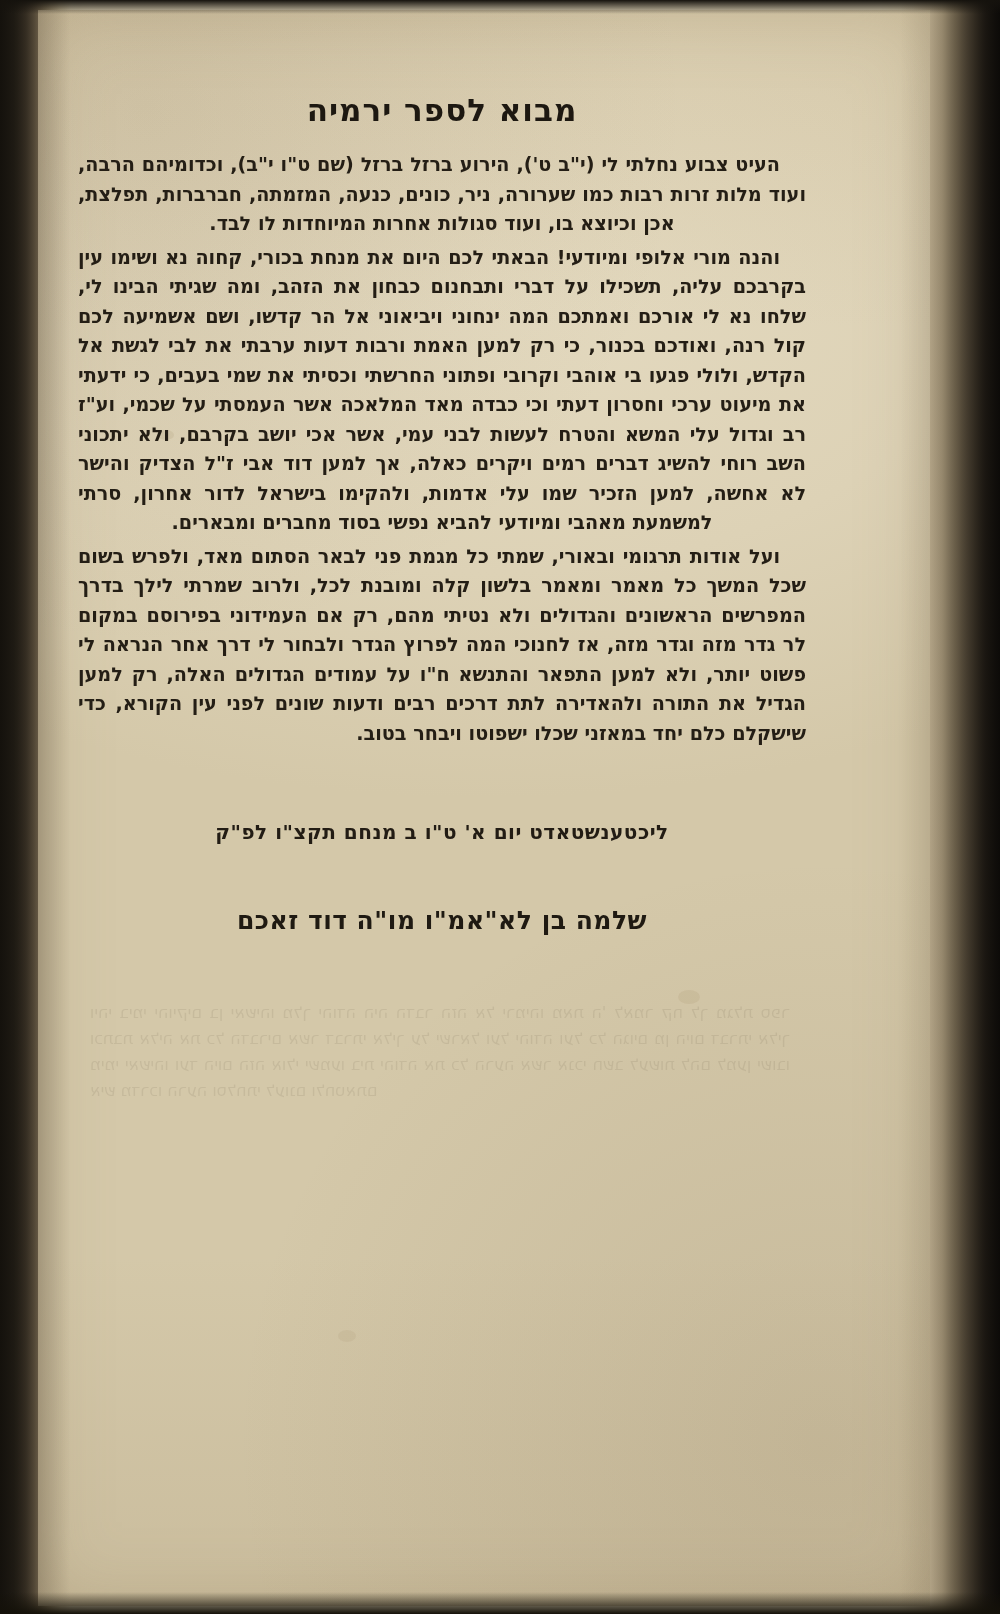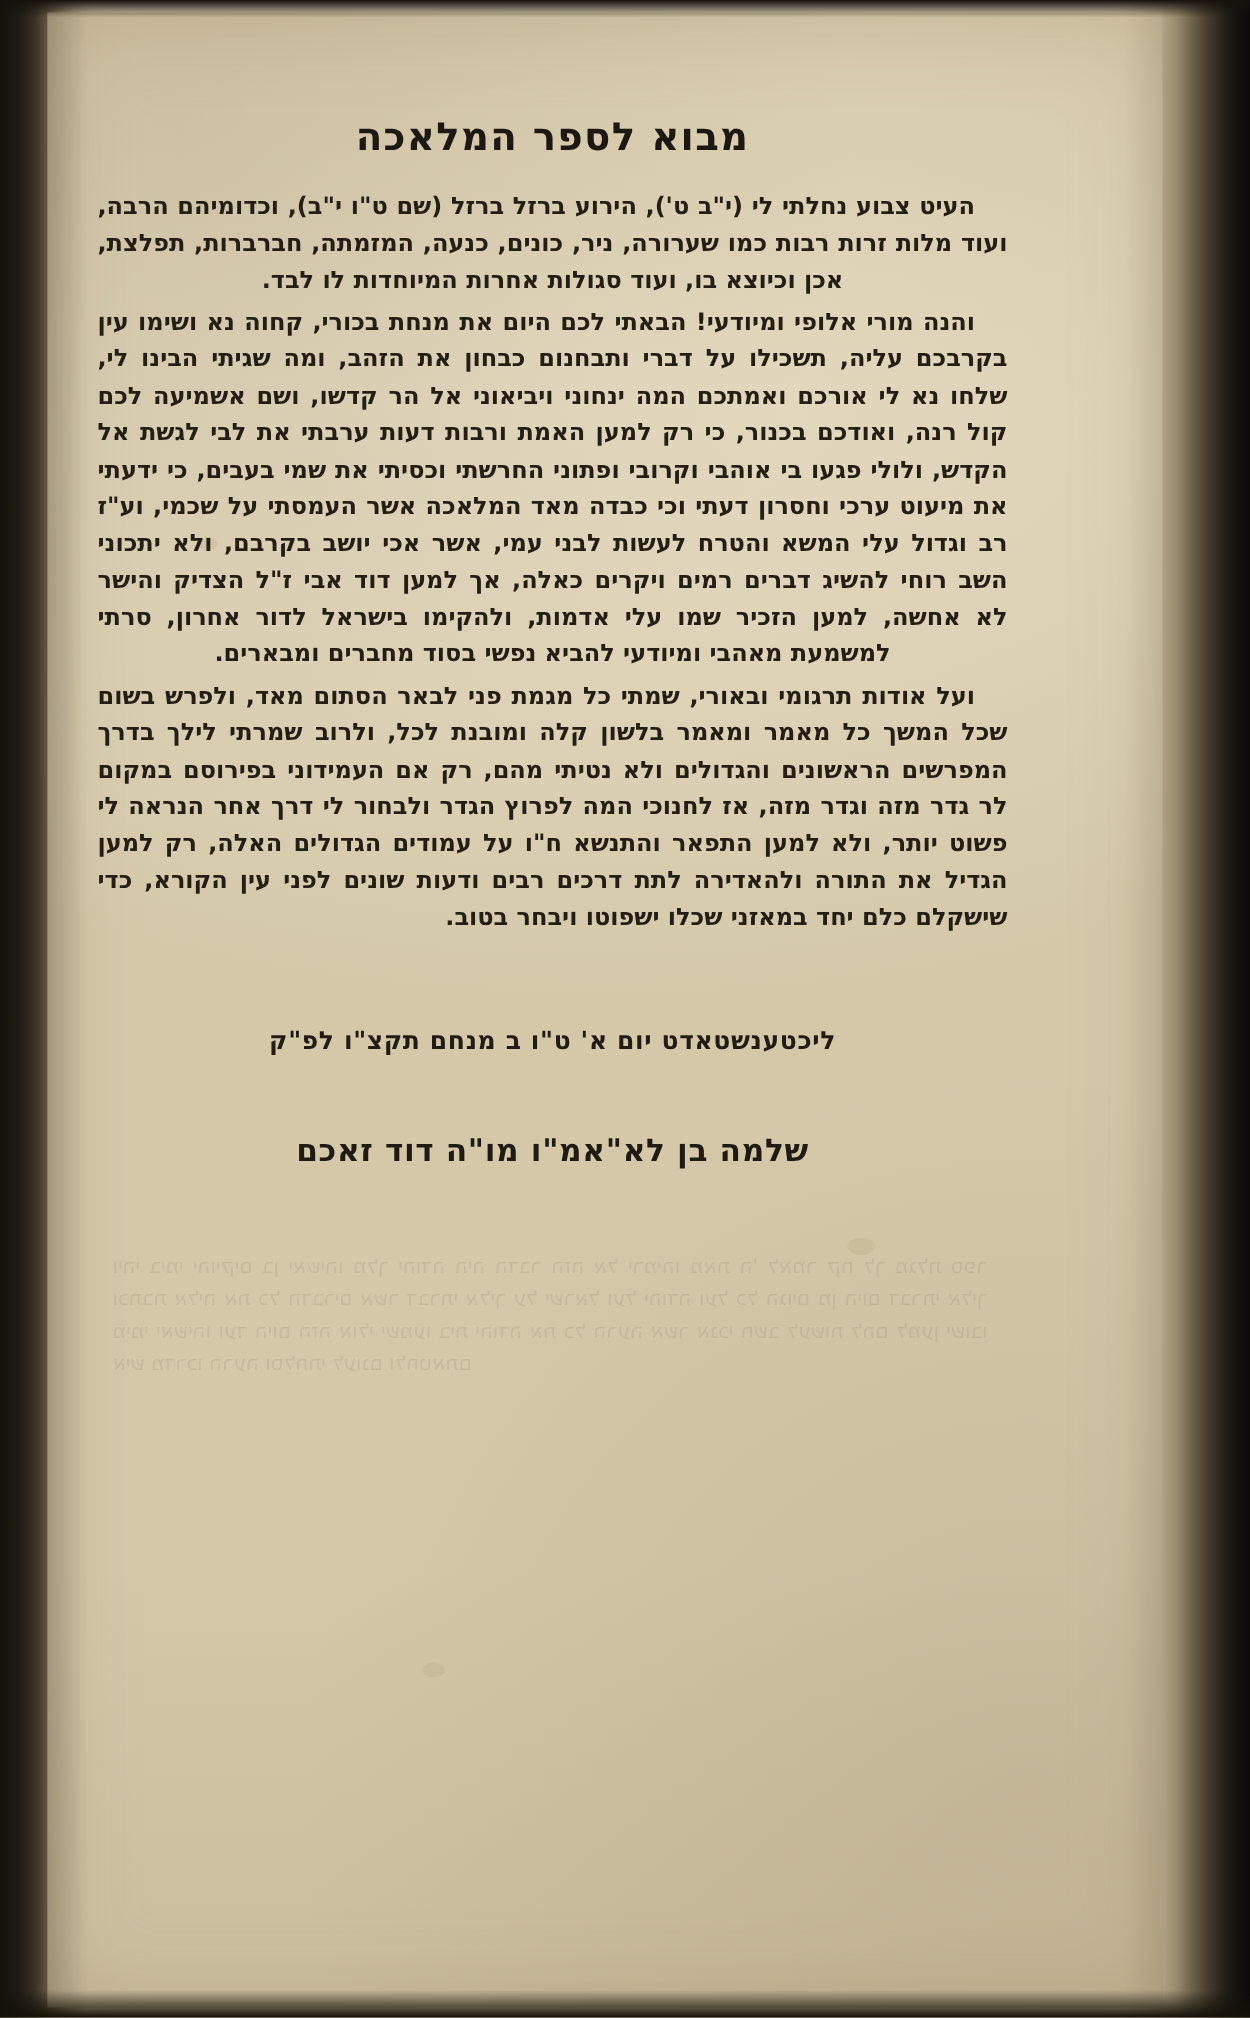--- a/index.html
+++ b/index.html
@@ -154,21 +154,21 @@
 
   <div class="sheet">
     <div class="spot" style="left:120px; top:420px; width:16px; height:10px; background:rgba(130,105,60,0.10);"></div>
     <div class="spot" style="left:640px; top:980px; width:22px; height:14px; background:rgba(130,105,60,0.09);"></div>
     <div class="spot" style="left:300px; top:1320px; width:18px; height:12px; background:rgba(130,105,60,0.08);"></div>
   </div>
 
   <div class="showthrough">ויהי בימי יהויקים בן יאשיהו מלך יהודה היה הדבר הזה אל ירמיהו מאת ה' לאמר קח לך מגלת ספר וכתבת אליה את כל הדברים אשר דברתי אליך על ישראל ועל יהודה ועל כל הגוים מן היום דברתי אליך מימי יאשיהו ועד היום הזה אולי ישמעו בית יהודה את כל הרעה אשר אנכי חשב לעשות להם למען ישובו איש מדרכו הרעה וסלחתי לעונם ולחטאתם</div>
 
   <div class="content">
-    <h1 class="doc-title">מבוא לספר המלאכה</h1>
+    <h1 class="doc-title">מבוא לספר ירמיה</h1>
 
     <p class="para">העיט צבוע נחלתי לי (י"ב ט'), הירוע ברזל ברזל (שם ט"ו י"ב), וכדומיהם הרבה, ועוד מלות זרות רבות כמו שערורה, ניר, כונים, כנעה, המזמתה, חברברות, תפלצת, אכן וכיוצא בו, ועוד סגולות אחרות המיוחדות לו לבד.</p>
     <p class="para">והנה מורי אלופי ומיודעי! הבאתי לכם היום את מנחת בכורי, קחוה נא ושימו עין בקרבכם עליה, תשכילו על דברי ותבחנום כבחון את הזהב, ומה שגיתי הבינו לי, שלחו נא לי אורכם ואמתכם המה ינחוני ויביאוני אל הר קדשו, ושם אשמיעה לכם קול רנה, ואודכם בכנור, כי רק למען האמת ורבות דעות ערבתי את לבי לגשת אל הקדש, ולולי פגעו בי אוהבי וקרובי ופתוני החרשתי וכסיתי את שמי בעבים, כי ידעתי את מיעוט ערכי וחסרון דעתי וכי כבדה מאד המלאכה אשר העמסתי על שכמי, וע"ז רב וגדול עלי המשא והטרח לעשות לבני עמי, אשר אכי יושב בקרבם, ולא יתכוני השב רוחי להשיג דברים רמים ויקרים כאלה, אך למען דוד אבי ז"ל הצדיק והישר לא אחשה, למען הזכיר שמו עלי אדמות, ולהקימו בישראל לדור אחרון, סרתי למשמעת מאהבי ומיודעי להביא נפשי בסוד מחברים ומבארים.</p>
     <p class="para last-right">ועל אודות תרגומי ובאורי, שמתי כל מגמת פני לבאר הסתום מאד, ולפרש בשום שכל המשך כל מאמר ומאמר בלשון קלה ומובנת לכל, ולרוב שמרתי לילך בדרך המפרשים הראשונים והגדולים ולא נטיתי מהם, רק אם העמידוני בפירוסם במקום לר גדר מזה וגדר מזה, אז לחנוכי המה לפרוץ הגדר ולבחור לי דרך אחר הנראה לי פשוט יותר, ולא למען התפאר והתנשא ח"ו על עמודים הגדולים האלה, רק למען הגדיל את התורה ולהאדירה לתת דרכים רבים ודעות שונים לפני עין הקורא, כדי שישקלם כלם יחד במאזני שכלו ישפוטו ויבחר בטוב.</p>
 
     <div class="colophon">ליכטענשטאדט יום א'  ט"ו ב מנחם תקצ"ו לפ"ק</div>
     <div class="signature">שלמה בן לא"אמ"ו מו"ה דוד זאכם</div>
   </div>
 
   <div class="edge-left"></div>

